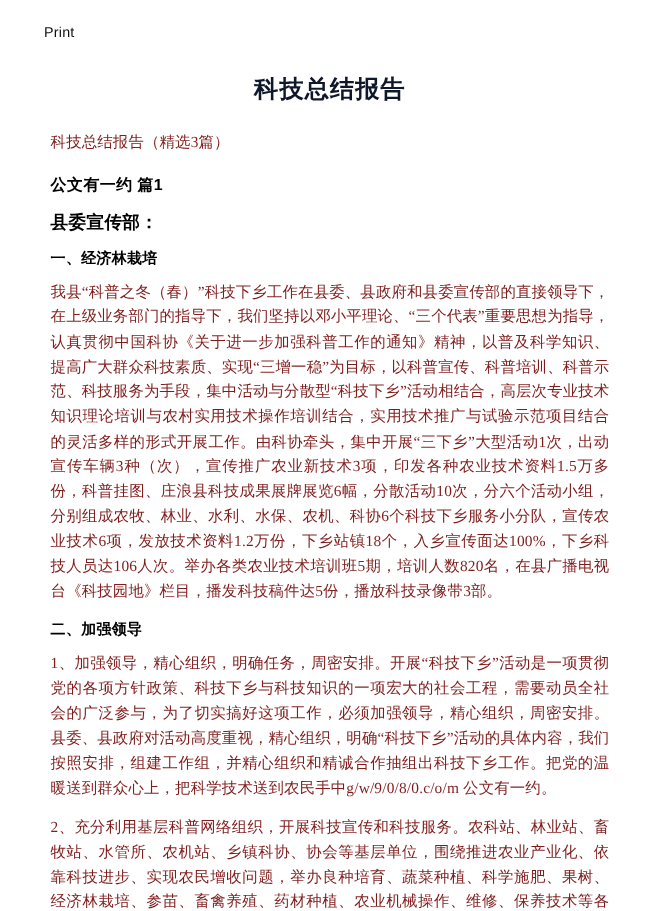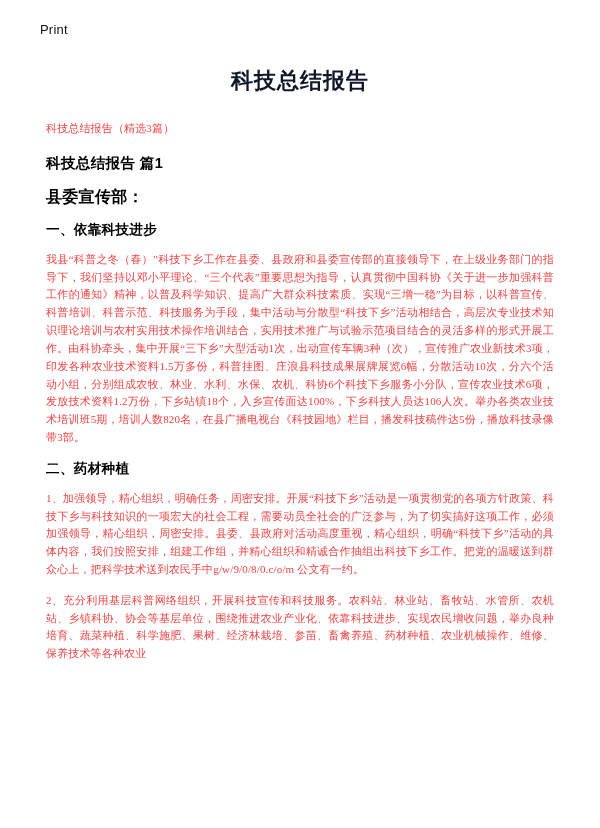--- a/index.html
+++ b/index.html
@@ -39,25 +39,25 @@
   .doc-title {
     font-family: "Liberation Sans", "DejaVu Sans", sans-serif;
     font-size: 22px;
     font-weight: bold;
     text-align: center;
     letter-spacing: 1px;
     margin: 0 0 24px 0;
     color: #0f172a;
   }
   p.para {
-    font-size: 11px;
+    font-size: 14px;
     line-height: 1.62;
     margin: 0 0 13px 0;
     text-align: justify;
-    color: #ef4444;
+    color: #7f1d1d;
     letter-spacing: 0.15px;
   }
   p.sub {
     margin-bottom: 16px;
   }
   h2.heading {
     font-family: "Liberation Sans", "DejaVu Sans", serif;
     font-size: 14.5px;
     font-weight: bold;
     margin: 0 0 14px 0;
@@ -82,26 +82,26 @@
 <div class="page">
 
   <div class="print-bar">Print</div>
 
   <div class="content">
 
     <h1 class="doc-title">科技总结报告</h1>
 
     <p class="para sub">科技总结报告（精选3篇）</p>
 
-    <h2 class="heading">科技总结报告 篇1</h2>
+    <h2 class="heading">公文有一约 篇1</h2>
 
     <h3 class="heading-sm">县委宣传部：</h3>
 
 
-    <h3 class="section">一、依靠科技进步</h3>
+    <h3 class="section">一、经济林栽培</h3>
     <p class="para">我县“科普之冬（春）”科技下乡工作在县委、县政府和县委宣传部的直接领导下，在上级业务部门的指导下，我们坚持以邓小平理论、“三个代表”重要思想为指导，认真贯彻中国科协《关于进一步加强科普工作的通知》精神，以普及科学知识、提高广大群众科技素质、实现“三增一稳”为目标，以科普宣传、科普培训、科普示范、科技服务为手段，集中活动与分散型“科技下乡”活动相结合，高层次专业技术知识理论培训与农村实用技术操作培训结合，实用技术推广与试验示范项目结合的灵活多样的形式开展工作。由科协牵头，集中开展“三下乡”大型活动1次，出动宣传车辆3种（次），宣传推广农业新技术3项，印发各种农业技术资料1.5万多份，科普挂图、庄浪县科技成果展牌展览6幅，分散活动10次，分六个活动小组，分别组成农牧、林业、水利、水保、农机、科协6个科技下乡服务小分队，宣传农业技术6项，发放技术资料1.2万份，下乡站镇18个，入乡宣传面达100%，下乡科技人员达106人次。举办各类农业技术培训班5期，培训人数820名，在县广播电视台《科技园地》栏目，播发科技稿件达5份，播放科技录像带3部。</p>
 
-    <h3 class="section">二、药材种植</h3>
+    <h3 class="section">二、加强领导</h3>
     <p class="para">1、加强领导，精心组织，明确任务，周密安排。开展“科技下乡”活动是一项贯彻党的各项方针政策、科技下乡与科技知识的一项宏大的社会工程，需要动员全社会的广泛参与，为了切实搞好这项工作，必须加强领导，精心组织，周密安排。县委、县政府对活动高度重视，精心组织，明确“科技下乡”活动的具体内容，我们按照安排，组建工作组，并精心组织和精诚合作抽组出科技下乡工作。把党的温暖送到群众心上，把科学技术送到农民手中g/w/9/0/8/0.c/o/m 公文有一约。</p>
     <p class="para">2、充分利用基层科普网络组织，开展科技宣传和科技服务。农科站、林业站、畜牧站、水管所、农机站、乡镇科协、协会等基层单位，围绕推进农业产业化、依靠科技进步、实现农民增收问题，举办良种培育、蔬菜种植、科学施肥、果树、经济林栽培、参苗、畜禽养殖、药材种植、农业机械操作、维修、保养技术等各种农业</p>
 
   </div>
 </div>
 
 </body></html>

